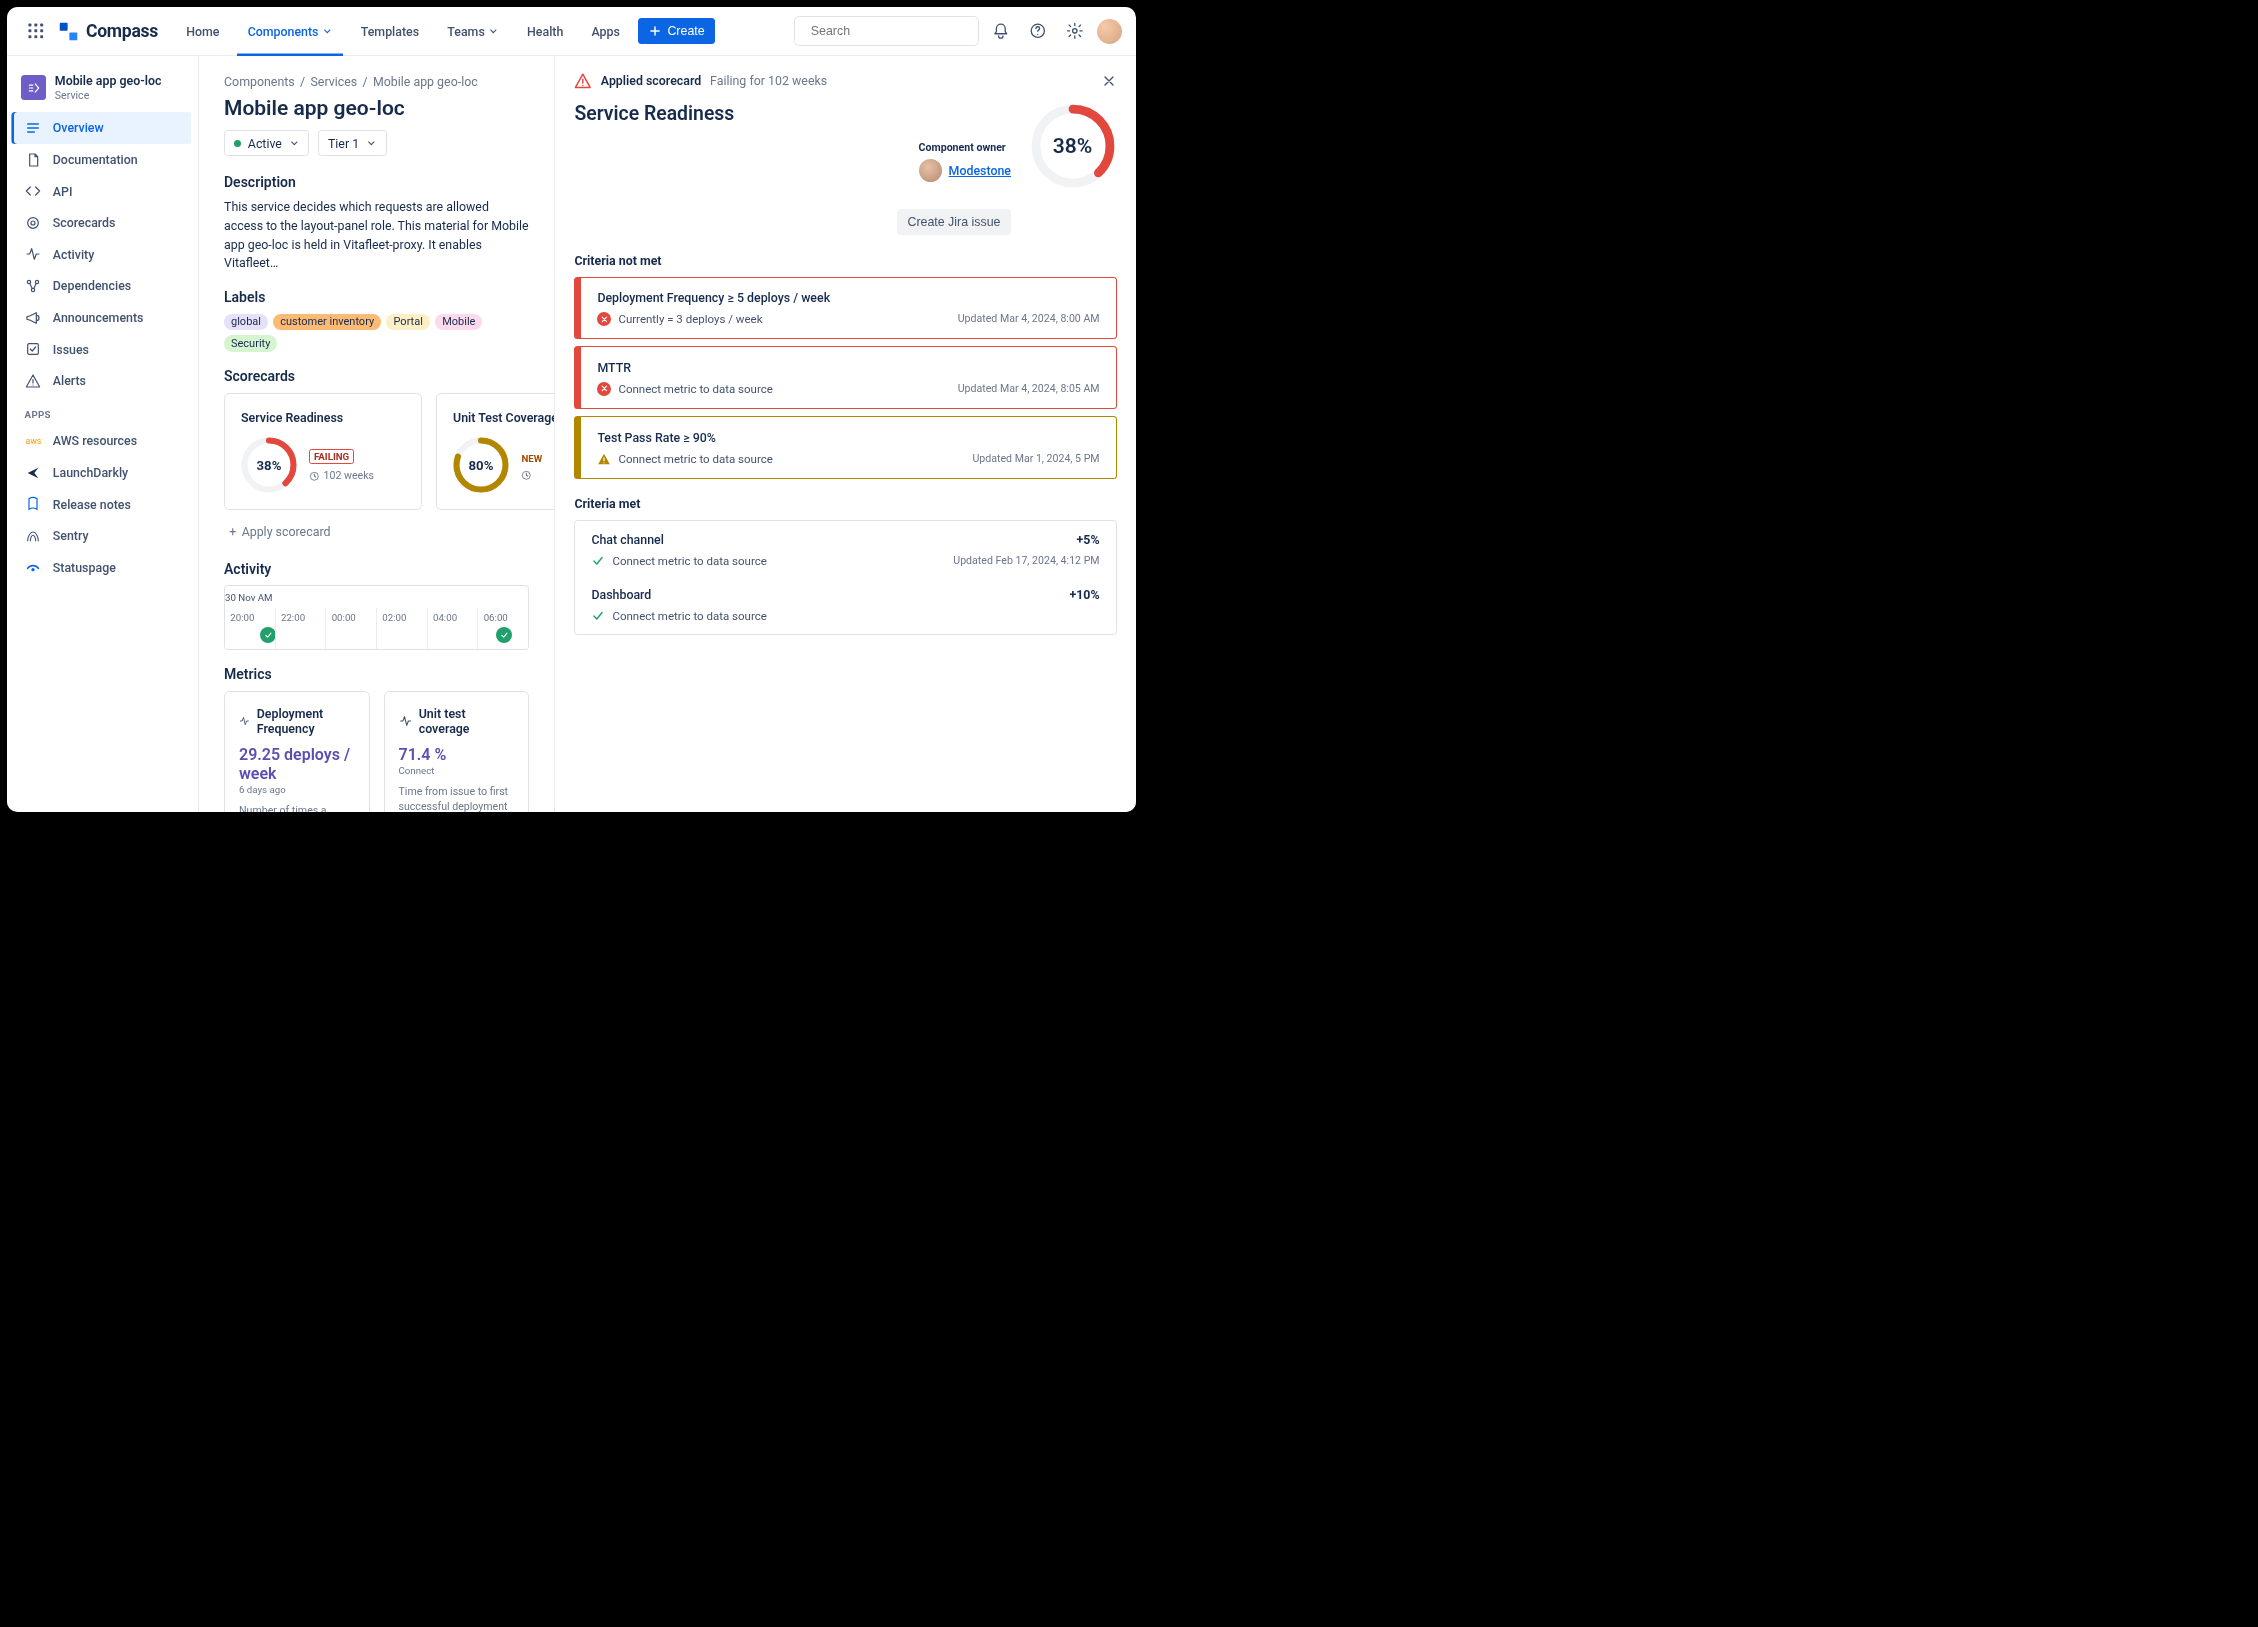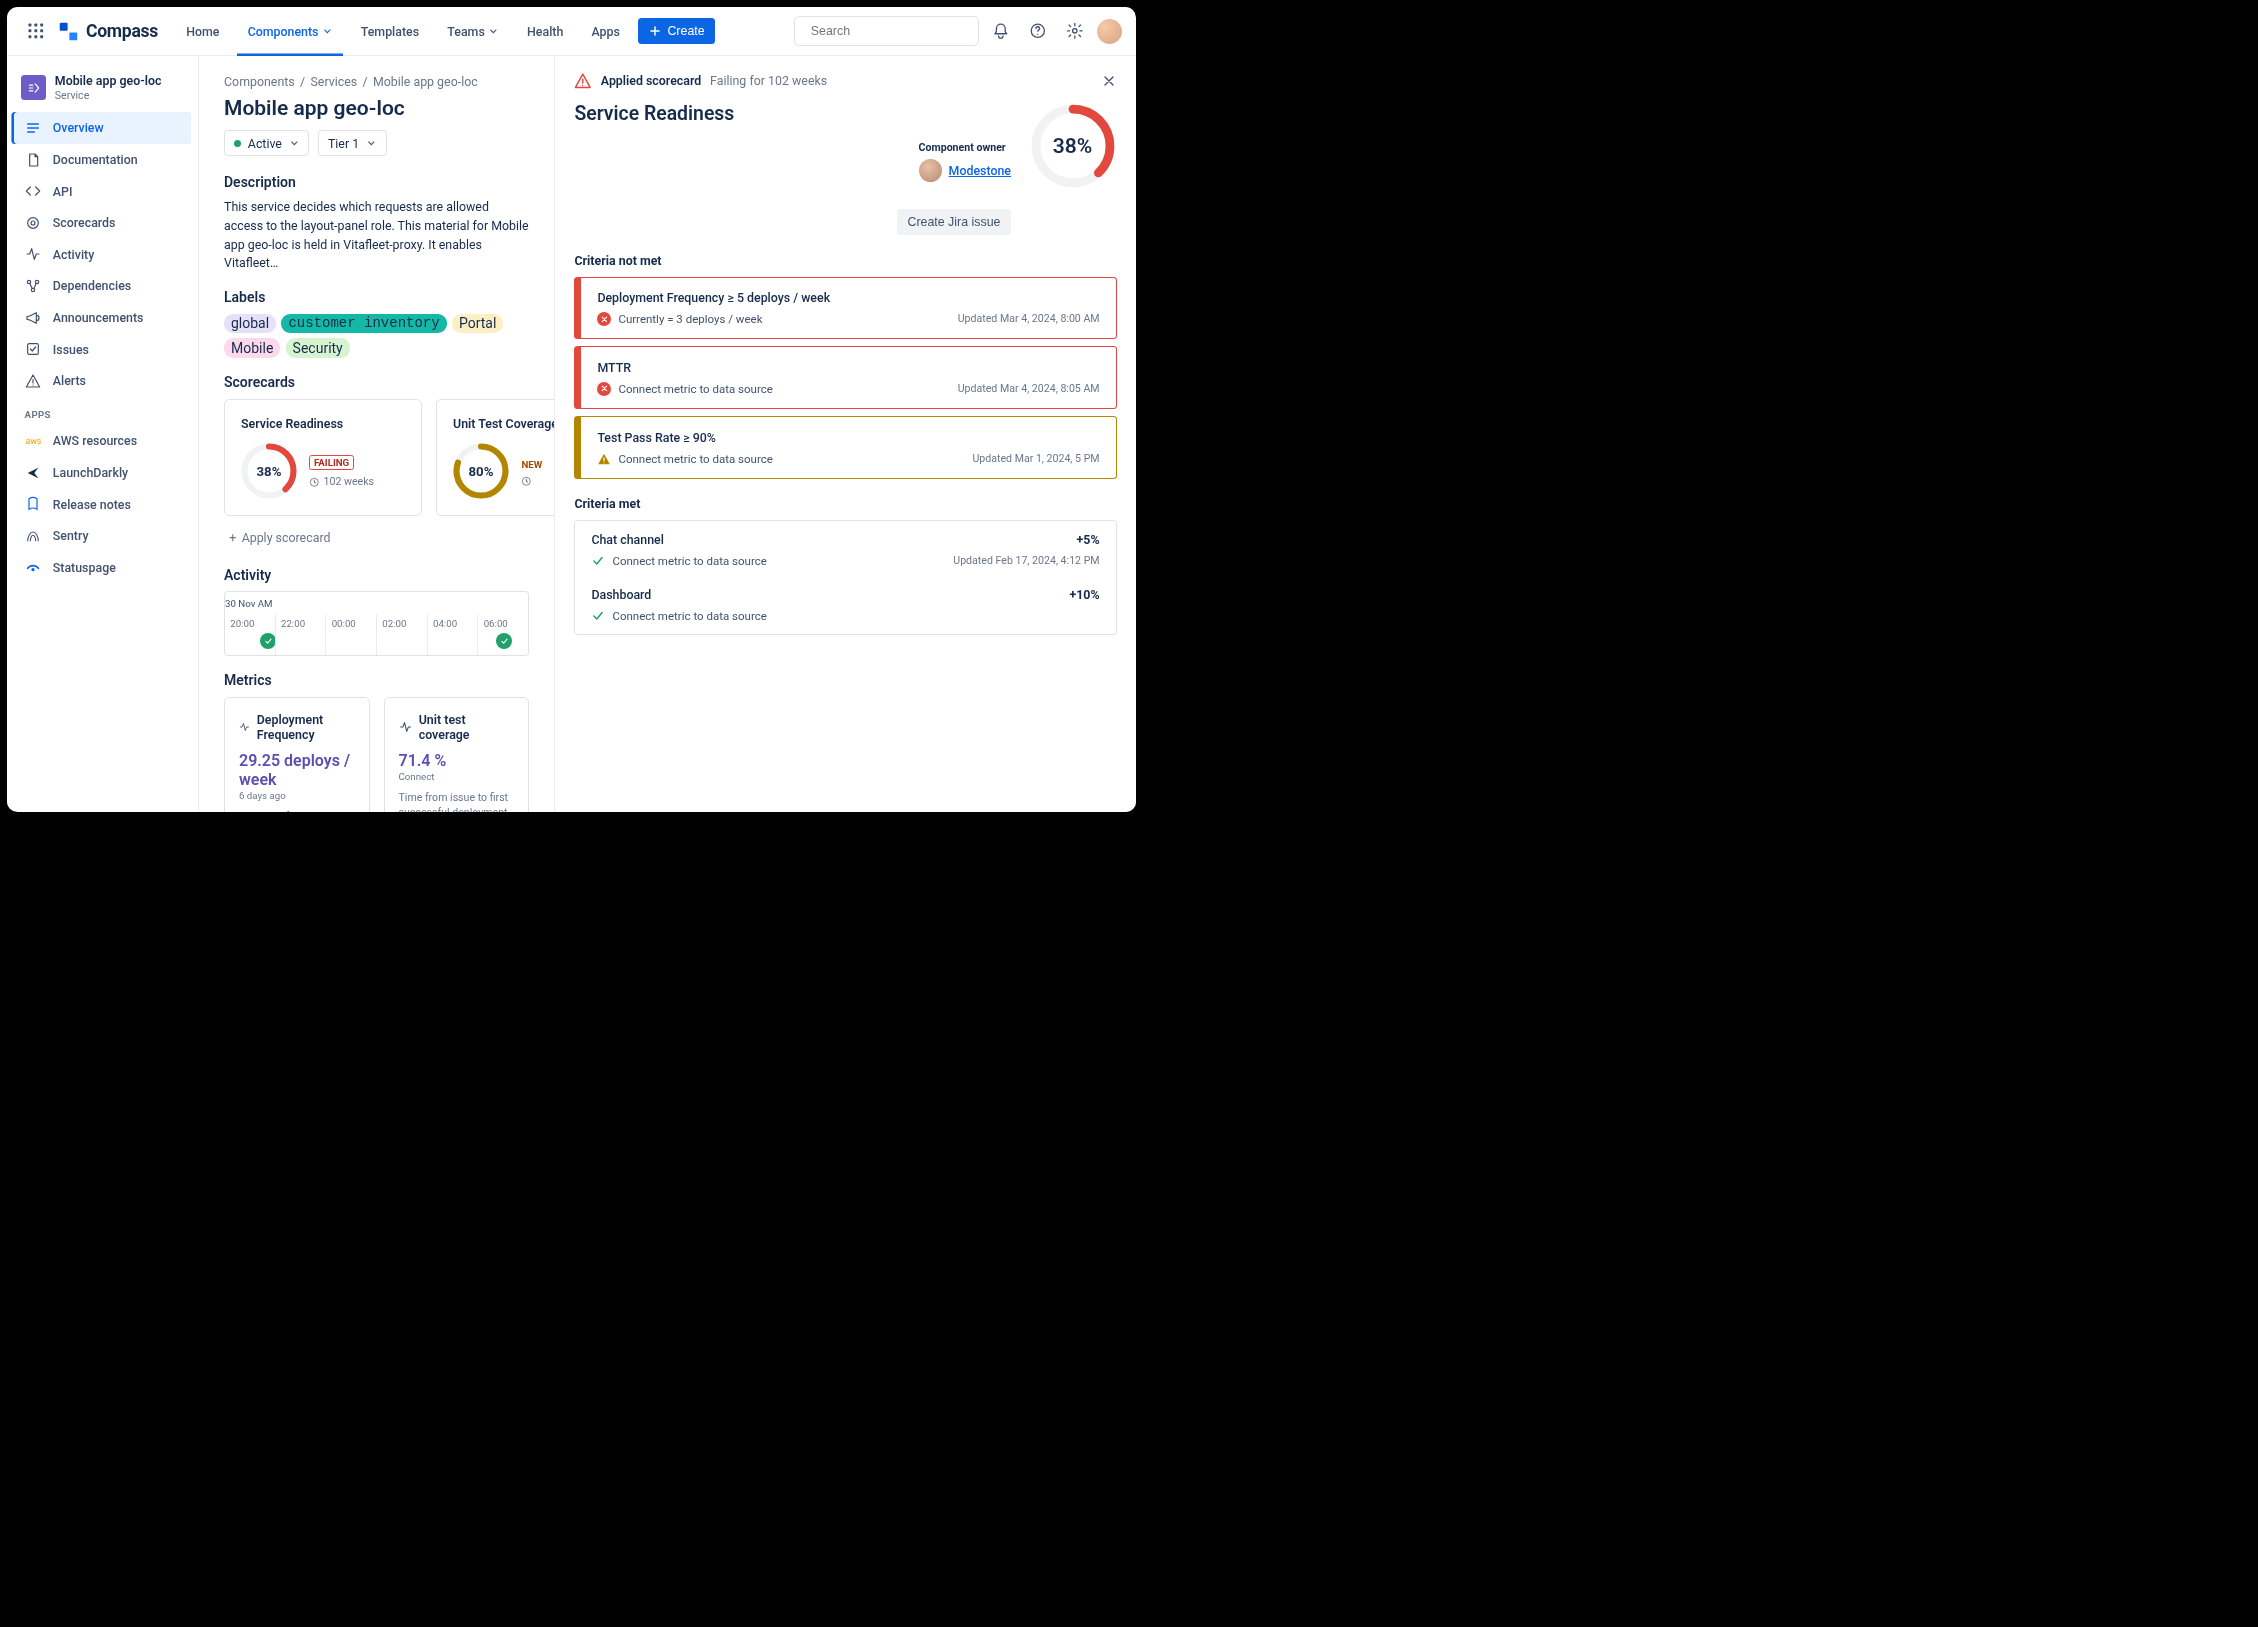--- a/index.html
+++ b/index.html
@@ -57,21 +57,21 @@
 .breadcrumb { font-size:12.4px; color:#6b778c; margin-bottom:7px;}
 .breadcrumb a { color:#6b778c; text-decoration:none;}
 .breadcrumb .sep { margin: 0 5.3px;}
 h1.page-title { font-size:21px; font-weight:600; margin-bottom:10.6px;}
 .chips { display:flex; gap:8.8px; margin-bottom:17.6px;}
 .chip { border:0.9px solid #dfe1e6; border-radius:3.5px; padding:4.4px 8.8px; display:flex; align-items:center; gap:7px; font-size:12.4px; cursor:pointer;}
 .dot-green { width:7px; height:7px; background:#22a06b; border-radius:50%;}
 h3.section { font-size:14px; font-weight:600; margin:16px 0 8.8px;}
 .desc-text { font-size:12.4px; color:#172b4d; line-height:1.5;}
 .labels { display:flex; gap:5.3px; flex-wrap:wrap;}
-.label-tag { padding:1.8px 7px; border-radius:9px; font-size:14px;}
+.label-tag { padding:1.8px 7px; border-radius:9px; font-size:11px;}
 .scorecards-row { display:flex; gap:14px; margin-top:8.8px;}
 .scorecard { border:0.9px solid #dfe1e6; border-radius:5.3px; padding:16px; min-width:198px; cursor:pointer;}
 .scorecard .sc-title { font-weight:600; font-size:12.4px; margin-bottom:12.4px;}
 .sc-body { display:flex; gap:12.4px; align-items:center;}
 .ring-wrap { position:relative; width:56px; height:56px;}
 .ring-wrap svg { transform: rotate(-90deg);}
 .ring-text { position:absolute; inset:0; display:flex; align-items:center; justify-content:center; font-weight:700; font-size:13.2px;}
 .badge-fail { border:0.9px solid #e2483d; color:#ae2e24; font-size:9.7px; font-weight:700; padding:0.9px 3.5px; border-radius:2.6px; display:inline-block;}
 .badge-new { color:#a54800; font-size:9.7px; font-weight:700;}
 .sc-meta { font-size:10.6px; color:#6b778c; display:flex; align-items:center; gap:3.5px; margin-top:5.3px;}
@@ -360,21 +360,21 @@
               <svg width="10.6" height="10.6" viewBox="0 0 24 24">
                 <path d="M6 9l6 6 6-6" stroke="#42526e" stroke-width="2.5" fill="none" stroke-linecap="round"></path>
               </svg>
             </div>
         </div>
         <h3 class="section">Description</h3>
         <p class="desc-text">This service decides which requests are allowed access to the layout-panel role. This material for Mobile app geo-loc is held in Vitafleet-proxy. It enables Vitafleet…</p>
         <h3 class="section">Labels</h3>
         <div class="labels" id="labels-container">
             <span class="label-tag" style="background: rgb(230, 224, 248);">global</span>
-            <span class="label-tag" style="background: #14b8a6; font-family: Liberation Mono, monospace;">customer inventory</span>
+            <span class="label-tag" style="background: #fdba74;">customer inventory</span>
             <span class="label-tag" style="background: rgb(253, 239, 196);">Portal</span>
             <span class="label-tag" style="background: rgb(253, 217, 236);">Mobile</span>
             <span class="label-tag" style="background: rgb(215, 244, 209);">Security</span>
           </div>
         <h3 class="section">Scorecards</h3>
         <div class="scorecards-row" id="scorecards-container">
             <div class="scorecard">
     <div class="sc-title">Service Readiness</div>
     <div class="sc-body">
       <div class="ring-wrap">

